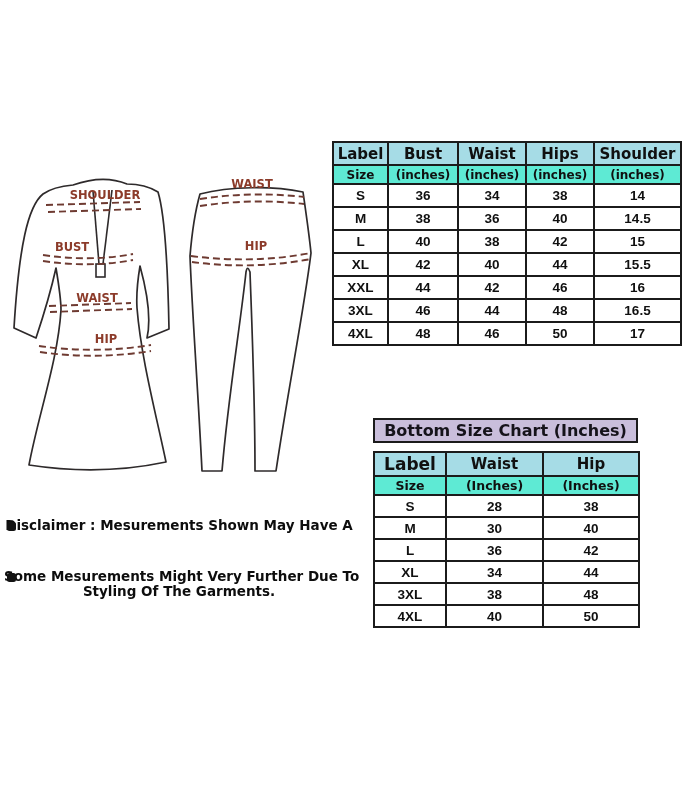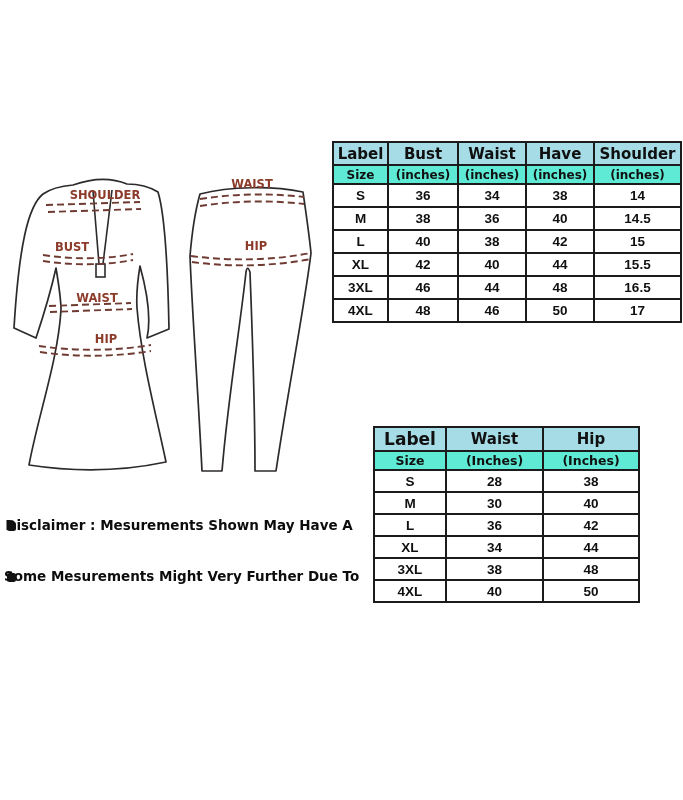--- a/index.html
+++ b/index.html
@@ -129,21 +129,21 @@
           <col style="width:70px">
           <col style="width:68px">
         <col style="width:68px">
           <col style="width:87px">
       </colgroup>
       <thead>
         <tr class="row-main">
           <th>Label</th>
           <th>Bust</th>
           <th>Waist</th>
-          <th>Have</th>
+          <th>Hips</th>
           <th>Shoulder</th>
         </tr>
         <tr class="row-sub">
           <th>Size</th>
           <th>(inches)</th>
           <th>(inches)</th>
           <th>(inches)</th>
           <th>(inches)</th>
         </tr>
       </thead>
@@ -168,40 +168,48 @@
             <td>38</td>
             <td>42</td>
             <td>15</td>
           </tr>
           <tr>
             <td>XL</td>
             <td>42</td>
             <td>40</td>
             <td>44</td>
             <td>15.5</td>
+          </tr>
+          <tr>
+            <td>XXL</td>
+            <td>44</td>
+            <td>42</td>
+            <td>46</td>
+            <td>16</td>
           </tr>
           <tr>
             <td>3XL</td>
             <td>46</td>
             <td>44</td>
             <td>48</td>
             <td>16.5</td>
           </tr>
           <tr>
             <td>4XL</td>
             <td>48</td>
             <td>46</td>
             <td>50</td>
             <td>17</td>
           </tr>
         </tbody>
     </table>
   </div>
 
   <div class="chart" id="bottom-chart">
+    <div class="chart-title">Bottom Size Chart (Inches)</div>
     <table>
       <colgroup>
         <col style="width:72px">
           <col style="width:97px">
           <col style="width:96px">
       </colgroup>
       <thead>
         <tr class="row-main">
           <th>Label</th>
           <th>Waist</th>
@@ -249,16 +257,17 @@
   </div>
 
   <div class="disclaimers">
     <div class="disc">
       <span class="bullet"></span>
       <span class="disc-line">Disclaimer : Mesurements Shown May Have A</span>
     </div>
     <div class="disc">
       <span class="bullet"></span>
       <span class="disc-line">Some Mesurements Might Very Further Due To</span>
+      <span class="disc-line">Styling Of The Garments.</span>
     </div>
   </div>
 
 </div>
 
 </body></html>

